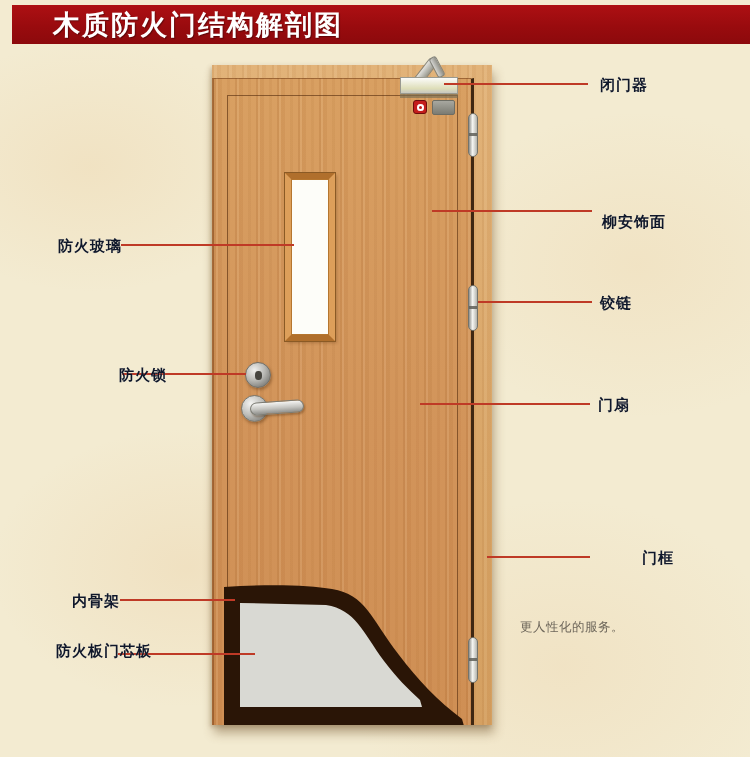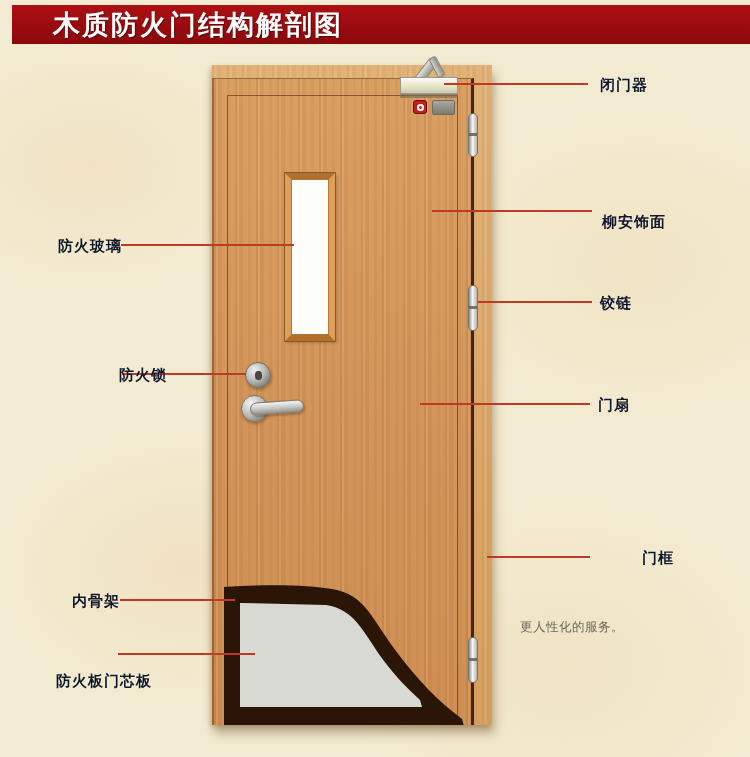--- a/index.html
+++ b/index.html
@@ -145,21 +145,21 @@
     text-shadow:0 0 1px rgba(255,255,255,.4);
   }
   #lb-closer   { left:600px; top:76px;  }
   #lb-veneer   { left:602px; top:213px; }
   #lb-hinge    { left:600px; top:294px;text-align:right; }
   #lb-leaf     { left:598px; top:396px; }
   #lb-frame    { left:598px; top:549px;margin-left:44px; }
   #lb-glass    { left:58px;  top:237px; }
   #lb-lock     { left:73px;  top:366px;padding-left:46px; }
   #lb-skeleton { left:72px;  top:592px; }
-  #lb-core     { left:37px;  top:672px;padding-left:19px; }
+  #lb-core     { left:37px;  top:642px;padding-left:19px; }
 
   
   .description {
     position:absolute; left:520px; top:614px; width:210px;
     font-size:12.5px; line-height:25.5px; color:#6e675b; letter-spacing:.5px;
   }
   .description span { display:block; white-space:nowrap; }
 </style>
 </head>
 <body>

